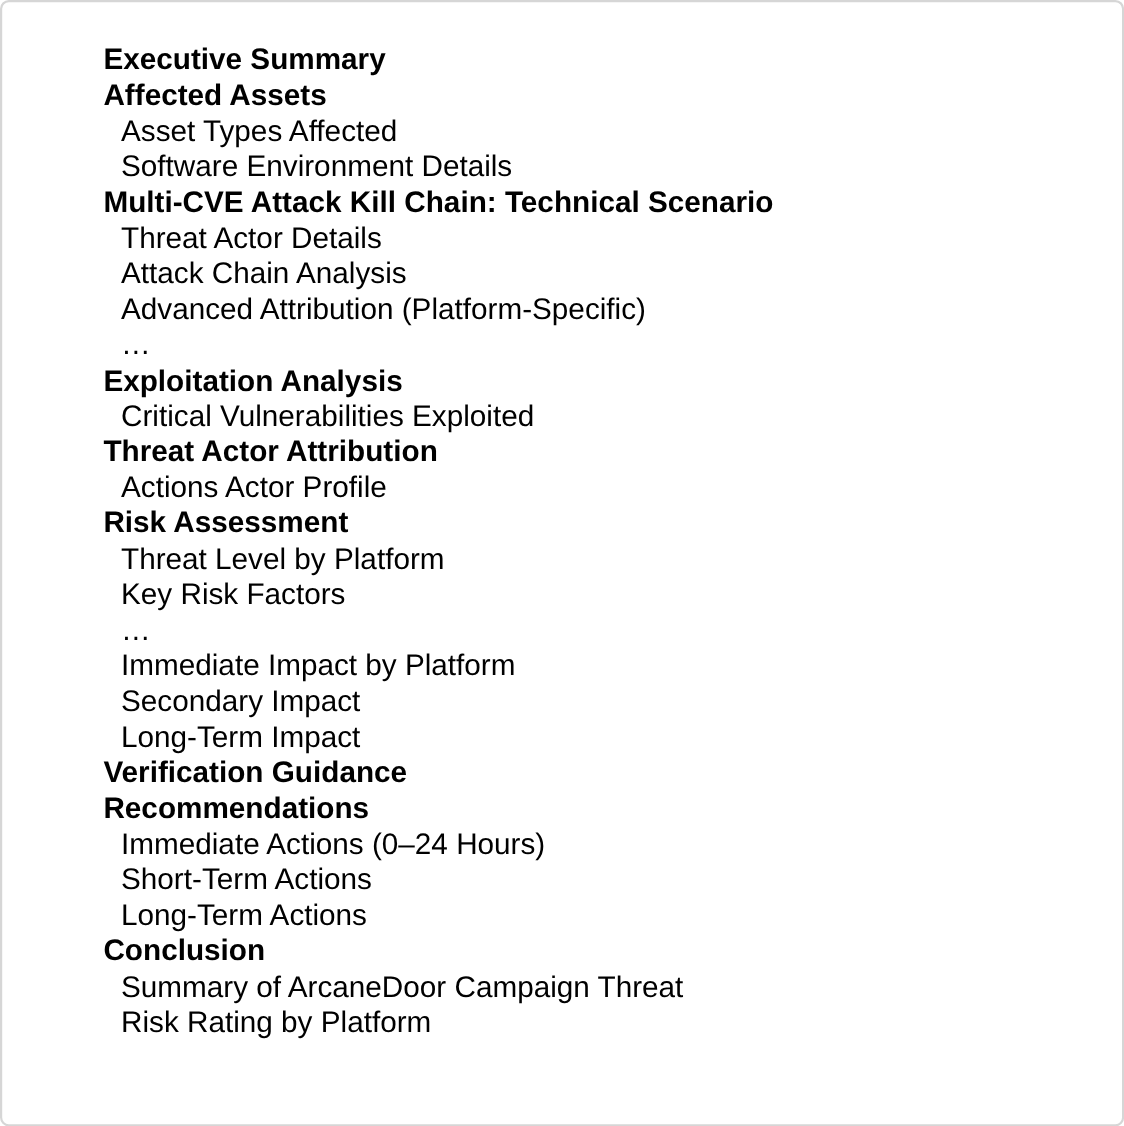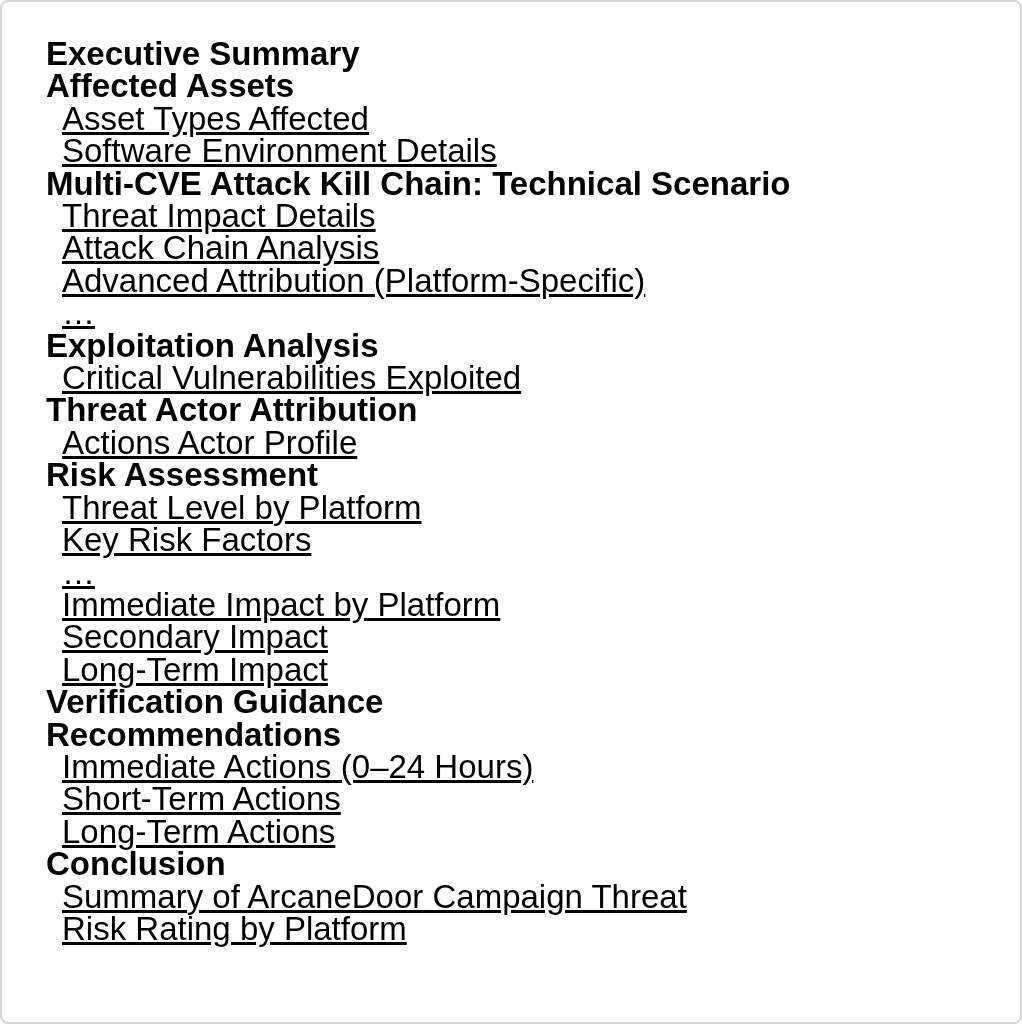--- a/index.html
+++ b/index.html
@@ -17,47 +17,47 @@
     width: 1022px;
     height: 1024px;
     background: #ffffff;
     border: 2px solid #d6d6d6;
     border-radius: 8px;
     padding-top: 36px;
     overflow: hidden;
   }
   .toc {
     color: #000000;
-    font-size: 33px;
+    font-size: 27px;
     line-height: 32.4px;
     font-weight: 400;
+    margin-left: 48px;
   }
   .toc-item {
     white-space: pre;
   }
   .toc-item.level-1 {
     padding-left: 44px;
     font-weight: 700;
   }
   .toc-item.level-2 {
     padding-left: 60px;
-    text-decoration: underline;
   }
 </style>
 </head>
 <body>
 
 <main class="page">
   <nav class="toc" id="outline">
       <div class="toc-item level-1">Executive Summary</div>
       <div class="toc-item level-1">Affected Assets</div>
       <div class="toc-item level-2">Asset Types Affected</div>
       <div class="toc-item level-2">Software Environment Details</div>
       <div class="toc-item level-1">Multi-CVE Attack Kill Chain: Technical Scenario</div>
-      <div class="toc-item level-2">Threat Impact Details</div>
+      <div class="toc-item level-2">Threat Actor Details</div>
       <div class="toc-item level-2">Attack Chain Analysis</div>
       <div class="toc-item level-2">Advanced Attribution (Platform-Specific)</div>
       <div class="toc-item level-2">…</div>
       <div class="toc-item level-1">Exploitation Analysis</div>
       <div class="toc-item level-2">Critical Vulnerabilities Exploited</div>
       <div class="toc-item level-1">Threat Actor Attribution</div>
       <div class="toc-item level-2">Actions Actor Profile</div>
       <div class="toc-item level-1">Risk Assessment</div>
       <div class="toc-item level-2">Threat Level by Platform</div>
       <div class="toc-item level-2">Key Risk Factors</div>

